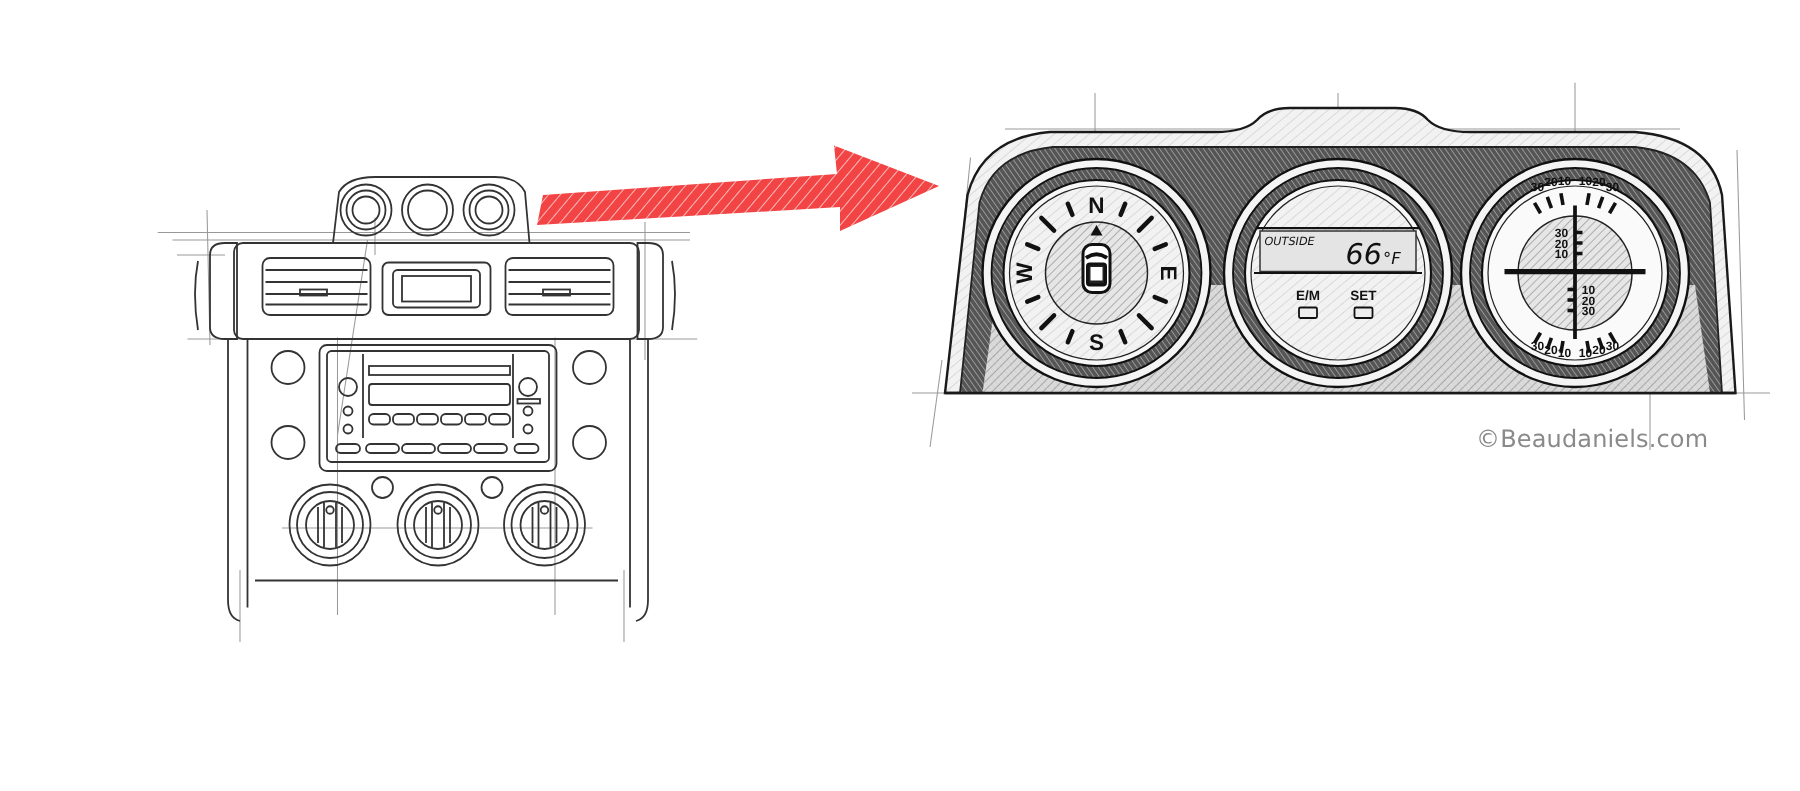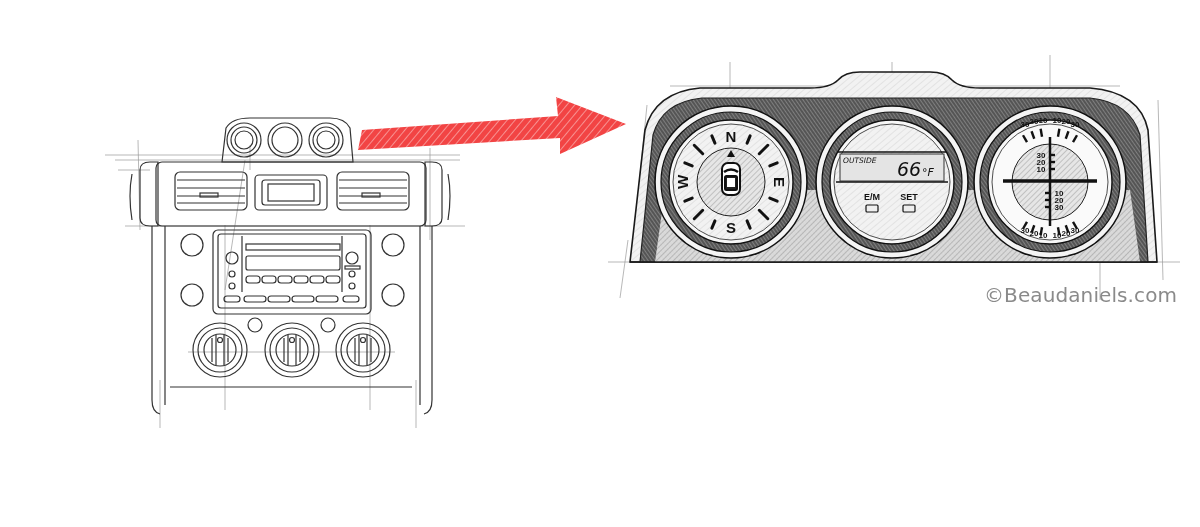--- a/index.html
+++ b/index.html
@@ -1,19 +1,19 @@
 <!DOCTYPE html>
 <html><head>
 <meta charset="utf-8">
 <style>
   html,body{margin:0;padding:0;background:#ffffff;}
   body{width:1200px;height:527px;position:relative;overflow:hidden;font-family:"Liberation Sans",sans-serif;}
   .abs{position:absolute;}
   svg{display:block;}
-  .credit{position:absolute;left:984px;top:283px;font-size:20px;color:#8a8a8a;font-family:"DejaVu Sans",sans-serif;letter-spacing:0.1px;}
+  .credit{position:absolute;left:984px;top:283px;font-size:16px;color:#8a8a8a;font-family:"DejaVu Sans",sans-serif;letter-spacing:0.1px;}
   .lbl{font-family:"Liberation Sans",sans-serif;font-weight:bold;}
   .lcd{font-family:"DejaVu Sans",sans-serif;font-style:italic;}
 </style>
 </head>
 <body>
 
 <div class="abs" style="left:105px;top:100px;">
 <svg width="360" height="330" viewBox="105 100 360 330" fill="none" stroke="#333" stroke-width="1.2">
 
   <g stroke="#999" stroke-width="0.7">

